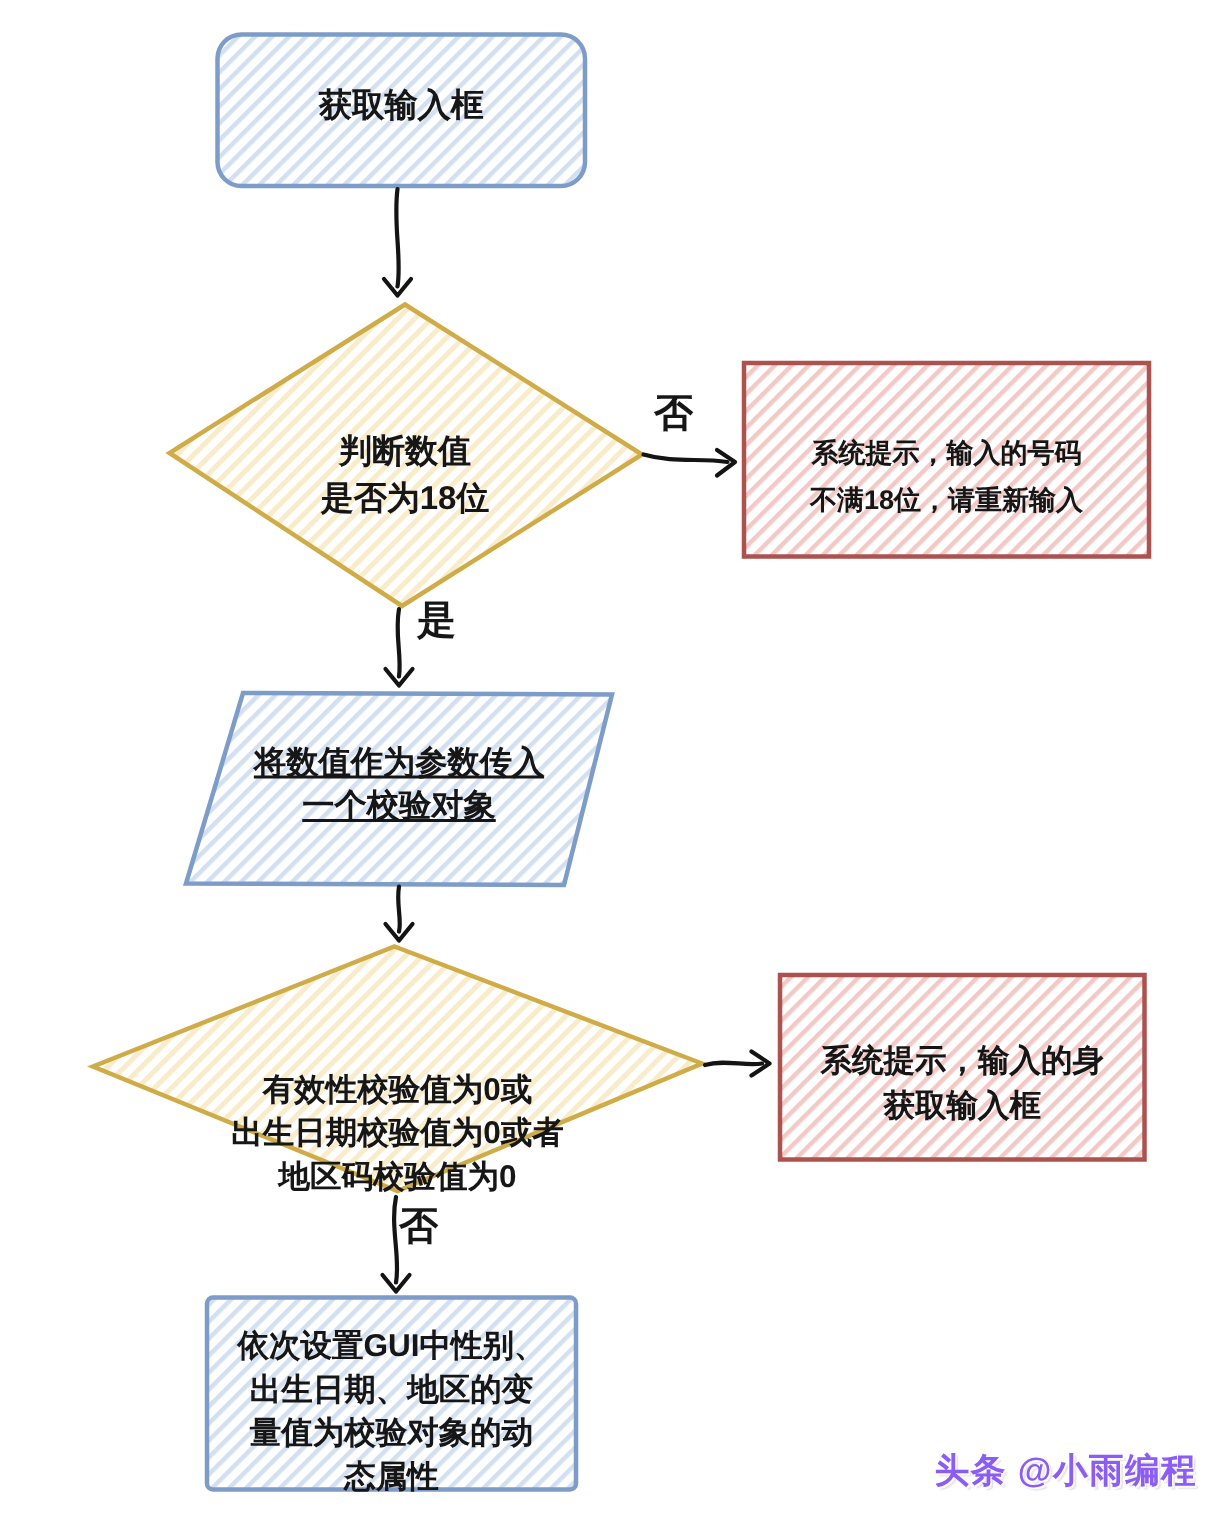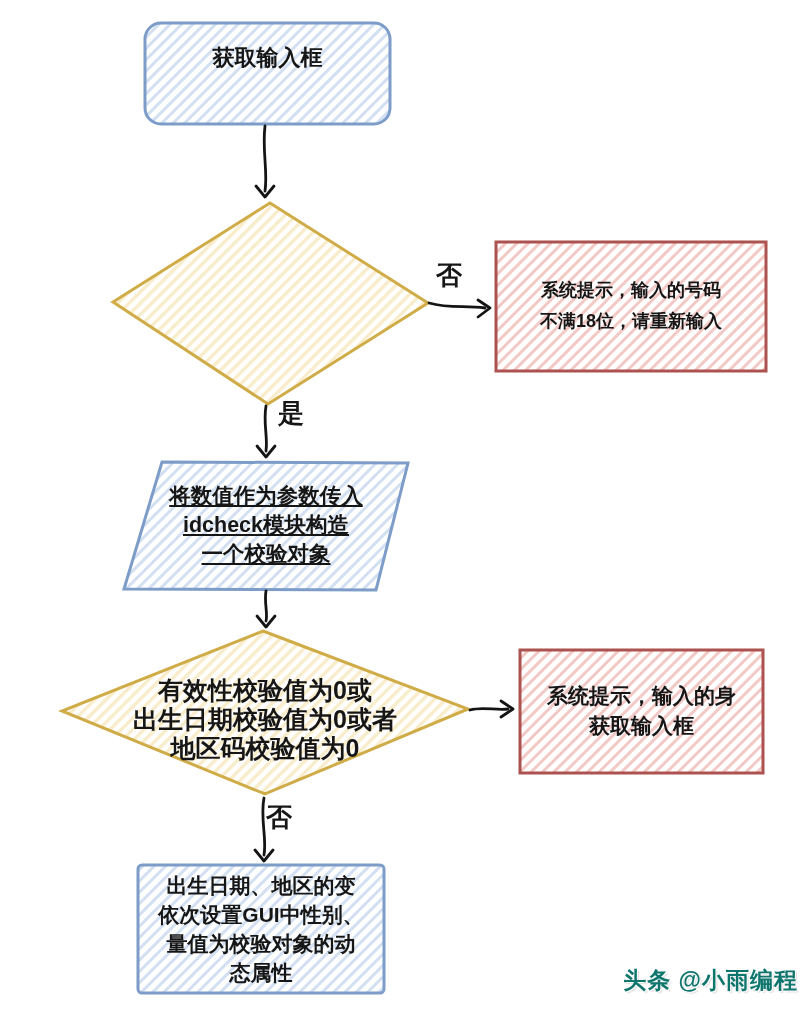--- a/index.html
+++ b/index.html
@@ -11,46 +11,47 @@
     overflow: hidden;
     font-family: "Liberation Sans", "DejaVu Sans", sans-serif;
   }
   #shapes { position: absolute; left: 0; top: 0; }
   .node-label {
     position: absolute;
     text-align: center;
     color: #161616;
     font-weight: 600;
     pointer-events: none;
+    margin-top: 12px;
   }
   .edge-label {
     position: absolute;
     color: #161616;
     font-weight: 600;
     font-size: 26px;
     line-height: 26px;
   }
   .t1 { left: 145px; top: 42px;  width: 245px; font-size: 22px;   line-height: 31px; }
   .t2 { left: 120px; top: 273px; width: 300px; font-size: 22px;   line-height: 31px; }
   .t3 { left: 500px; top: 275px; width: 262px; font-size: 18px;   line-height: 31px; }
   .t4 { left: 124px; top: 482px; width: 284px; font-size: 21.5px; line-height: 29px; text-decoration: underline; }
-  .t5 { left: 73px;  top: 676px; width: 384px; font-size: 25px;   line-height: 29px; }
+  .t5 { left: 73px;  top: 700px; width: 384px; font-size: 21px;   line-height: 29px; }
   .t6 { left: 524px; top: 681px; width: 235px; font-size: 21px;   line-height: 30px; }
   .t7 { left: 142px; top: 871px; width: 238px; font-size: 21px;   line-height: 29px; }
   .lbl-yes { left: 278px; top: 400px; }
   .lbl-no1 { left: 436px; top: 262px; }
   .lbl-no2 { left: 266px; top: 804px; }
   .watermark {
     position: absolute;
     left: 560px; top: 965px; width: 238px;
     text-align: right;
     font-size: 23px;
     font-weight: 700;
     letter-spacing: 1px;
-    color: #0f766e;
+    color: #8b5cf6;
     text-shadow: 1px 1px 0 rgba(255,255,255,0.9), 2px 2px 1px rgba(0,0,0,0.12);
   }
 </style>
 </head>
 <body>
 
 <div id="canvas">
 
   <svg id="shapes" width="808" height="1010" viewBox="0 0 808 1010">
     <defs>
@@ -100,46 +101,49 @@
 
       <path d="M264 798 C260 818 267 838 264 855"></path>
       <path d="M255 850 L264 861 L273 850"></path>
     </g>
   </svg>
 
   <div class="node-label t1">
     <div>获取输入框</div>
   </div>
 
+  <div class="node-label t2">
+    <div>判断数值</div>
+    <div>是否为18位</div>
+  </div>
 
   <div class="node-label t3">
     <div>系统提示，输入的号码</div>
     <div>不满18位，请重新输入</div>
   </div>
 
   <div class="node-label t4">
     <div>将数值作为参数传入</div>
-    <div>idcheck模块构造</div>
     <div>一个校验对象</div>
   </div>
 
   <div class="node-label t5">
     <div>有效性校验值为0或</div>
     <div>出生日期校验值为0或者</div>
     <div>地区码校验值为0</div>
   </div>
 
   <div class="node-label t6">
     <div>系统提示，输入的身</div>
     <div>获取输入框</div>
   </div>
 
   <div class="node-label t7">
+    <div>依次设置GUI中性别、</div>
     <div>出生日期、地区的变</div>
-    <div>依次设置GUI中性别、</div>
     <div>量值为校验对象的动</div>
     <div>态属性</div>
   </div>
 
   <div class="edge-label lbl-no1">否</div>
   <div class="edge-label lbl-yes">是</div>
   <div class="edge-label lbl-no2">否</div>
 
   <div class="watermark">头条 @小雨编程</div>
 

